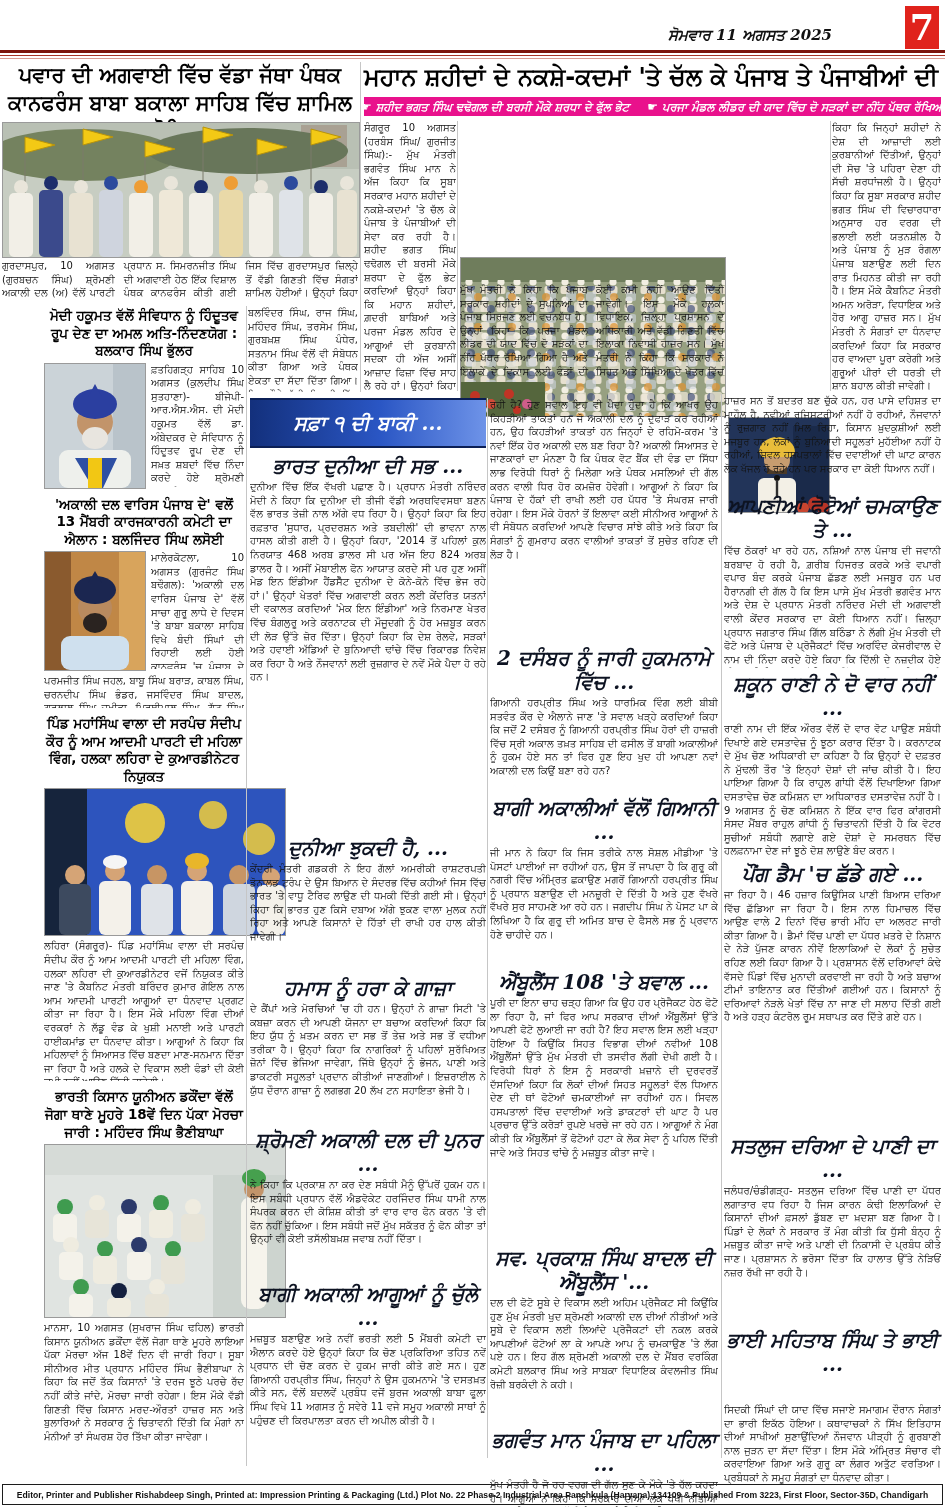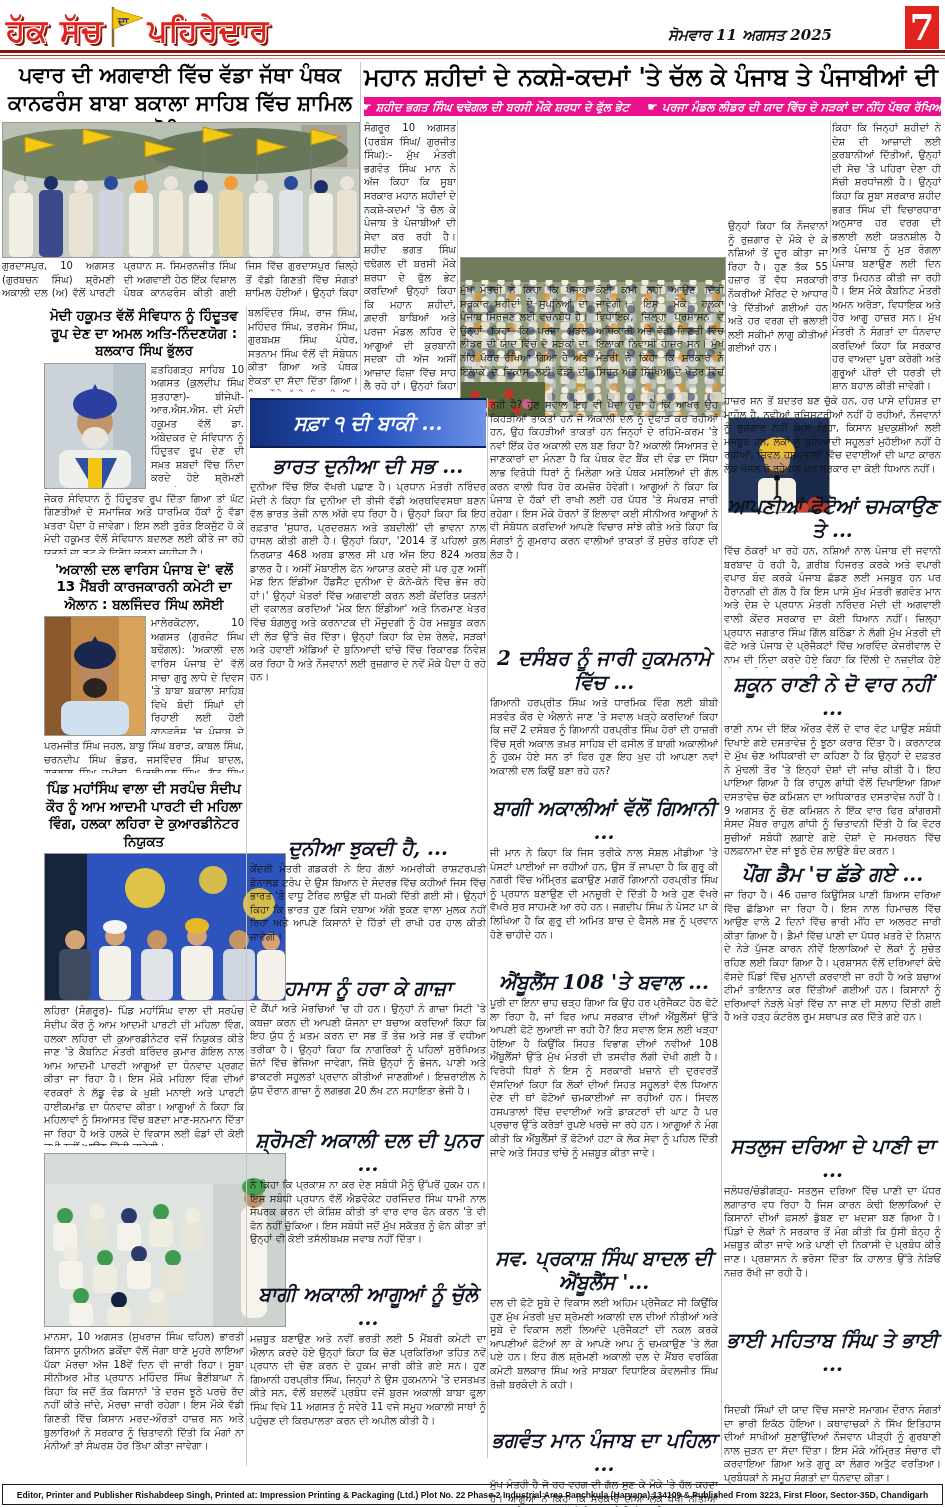--- a/index.html
+++ b/index.html
@@ -41,31 +41,20 @@
   .story{margin-bottom:7px;padding-left:42px;}
   .footer{border:1.5px solid #1c1c1c;display:flex;align-items:center;justify-content:center;
           font-family:"Liberation Sans",sans-serif;font-weight:bold;font-size:8.6px;color:#111;
           white-space:nowrap;overflow:hidden;}
 </style>
 </head>
 <body>
 
 <div class="page">
 
-  <div class="abs logo" style="left:6px;top:8px;height:44px;">
-    <span>ਹੱਕ ਸੱਚ</span>
-    <span style="text-shadow:none;">
-      <svg width="36" height="44" viewBox="0 0 36 44">
-        <line x1="5" y1="2" x2="5" y2="42" stroke="#8a6d1d" stroke-width="2.5"></line>
-        <polygon points="5,4 35,13 5,24" fill="#f5c514" stroke="#c79f10" stroke-width="1"></polygon>
-        <text x="10" y="20" font-size="11" font-weight="bold" fill="#1b2a8a">ਦਾ</text>
-      </svg>
-    </span>
-    <span>ਪਹਿਰੇਦਾਰ</span>
-  </div>
   <div class="abs dateline" style="left:620px;top:26px;width:260px;">ਸੋਮਵਾਰ 11 ਅਗਸਤ 2025</div>
   <div class="abs pagebox" style="left:903px;top:4px;width:38px;height:47px;">7</div>
 
   <div class="rule" style="top:50px;height:3px;background:#7c150d;"></div>
   <div class="rule" style="top:55px;height:1px;background:#a83327;"></div>
   <div class="rule" style="top:58px;height:1px;background:#d99a90;"></div>
 
   <div class="abs hl-left" style="left:2px;top:62px;width:356px;">ਪਵਾਰ ਦੀ ਅਗਵਾਈ ਵਿੱਚ ਵੱਡਾ ਜੱਥਾ ਪੰਥਕ ਕਾਨਫਰੰਸ ਬਾਬਾ ਬਕਾਲਾ ਸਾਹਿਬ ਵਿੱਚ ਸ਼ਾਮਿਲ ਹੋਇਆ</div>
 
   <div class="abs photo" style="left:2px;top:122px;width:356px;height:134px;">
@@ -132,21 +121,20 @@
             <polygon points="30,94 48,124 58,124 72,94" fill="#2e4fa3"></polygon>
             <rect x="43" y="94" width="14" height="30" fill="#f2c714"></rect>
             <circle cx="50" cy="58" r="18" fill="#c2946a"></circle>
             <ellipse cx="50" cy="40" rx="22" ry="15" fill="#2b3fa0"></ellipse>
             <polygon points="50,20 57,33 43,33" fill="#2b3fa0"></polygon>
             <ellipse cx="50" cy="74" rx="13" ry="11" fill="#e8e5df"></ellipse>
           </svg>
         </div>
         <div class="jtext" style="height:124px;">ਫ਼ਤਹਿਗੜ੍ਹ ਸਾਹਿਬ 10 ਅਗਸਤ (ਕੁਲਦੀਪ ਸਿੰਘ ਸੁਤਹਾਣਾ)- ਬੀਜੇਪੀ-ਆਰ.ਐਸ.ਐਸ. ਦੀ ਮੋਦੀ ਹਕੂਮਤ ਵੱਲੋਂ ਡਾ. ਅੰਬੇਦਕਰ ਦੇ ਸੰਵਿਧਾਨ ਨੂੰ ਹਿੰਦੂਤਵ ਰੂਪ ਦੇਣ ਦੀ ਸਖ਼ਤ ਸ਼ਬਦਾਂ ਵਿੱਚ ਨਿੰਦਾ ਕਰਦੇ ਹੋਏ ਸ਼੍ਰੋਮਣੀ ਅਕਾਲੀ ਦਲ (ਅੰਮ੍ਰਿਤਸਰ) ਦੀ ਕੌਮੀ ਐਗਜ਼ੈਕਟਿਵ ਮੈਂਬਰ ਜਥੇਦਾਰ ਬਲਕਾਰ ਸਿੰਘ ਭੁੱਲਰ ਨੇ ਕਿਹਾ ਕਿ ਇੰਡੀਆ ਇੱਕ ਬਹੁ-ਭਾਸ਼ਾਈ ਅਤੇ ਵੱਖ-ਵੱਖ ਧਰਮਾਂ ਨੂੰ ਮੰਨਣ ਵਾਲੇ ਲੋਕਾਂ ਦਾ ਮੁਲਕ ਹੈ।</div>
       </div>
-      <div class="jtext" style="height:62px;margin-top:3px;">ਜੇਕਰ ਸੰਵਿਧਾਨ ਨੂੰ ਹਿੰਦੂਤਵ ਰੂਪ ਦਿੱਤਾ ਗਿਆ ਤਾਂ ਘੱਟ ਗਿਣਤੀਆਂ ਦੇ ਸਮਾਜਿਕ ਅਤੇ ਧਾਰਮਿਕ ਹੱਕਾਂ ਨੂੰ ਵੱਡਾ ਖ਼ਤਰਾ ਪੈਦਾ ਹੋ ਜਾਵੇਗਾ। ਇਸ ਲਈ ਤੁਰੰਤ ਇਕਜੁੱਟ ਹੋ ਕੇ ਮੋਦੀ ਹਕੂਮਤ ਵੱਲੋਂ ਸੰਵਿਧਾਨ ਬਦਲਣ ਲਈ ਕੀਤੇ ਜਾ ਰਹੇ ਯਤਨਾਂ ਦਾ ਡਟ ਕੇ ਵਿਰੋਧ ਕਰਨਾ ਚਾਹੀਦਾ ਹੈ।</div>
     </div>
 
     <div class="story">
       <div class="subhead">'ਅਕਾਲੀ ਦਲ ਵਾਰਿਸ ਪੰਜਾਬ ਦੇ' ਵਲੋਂ 13 ਮੈਂਬਰੀ ਕਾਰਜਕਾਰਨੀ ਕਮੇਟੀ ਦਾ ਐਲਾਨ : ਬਲਜਿੰਦਰ ਸਿੰਘ ਲਸੋਈ</div>
       <div class="srow">
         <div class="photo" style="width:100px;height:118px;flex:none;">
           <svg viewBox="0 0 100 118" preserveAspectRatio="none">
             <rect width="100" height="118" fill="#c08746"></rect>
             <rect x="0" width="26" height="118" fill="#8a5a2e"></rect>
             <rect x="74" width="26" height="118" fill="#d8a45c"></rect>
@@ -186,20 +174,21 @@
               <rect x="178" y="95" width="32" height="51" rx="6" fill="#cfd6df"></rect>
             <circle cx="226" cy="88" r="9" fill="#d5a476"></circle>
               <rect x="212" y="96" width="28" height="50" rx="6" fill="#f4f1ea"></rect>
           </g>
         </svg>
       </div>
       <div class="jtext" style="height:142px;margin-top:3px;">ਲਹਿਰਾ (ਸੰਗਰੂਰ)- ਪਿੰਡ ਮਹਾਂਸਿੰਘ ਵਾਲਾ ਦੀ ਸਰਪੰਚ ਸੰਦੀਪ ਕੌਰ ਨੂੰ ਆਮ ਆਦਮੀ ਪਾਰਟੀ ਦੀ ਮਹਿਲਾ ਵਿੰਗ, ਹਲਕਾ ਲਹਿਰਾ ਦੀ ਕੁਆਰਡੀਨੇਟਰ ਵਜੋਂ ਨਿਯੁਕਤ ਕੀਤੇ ਜਾਣ 'ਤੇ ਕੈਬਨਿਟ ਮੰਤਰੀ ਬਰਿੰਦਰ ਕੁਮਾਰ ਗੋਇਲ ਨਾਲ ਆਮ ਆਦਮੀ ਪਾਰਟੀ ਆਗੂਆਂ ਦਾ ਧੰਨਵਾਦ ਪ੍ਰਗਟ ਕੀਤਾ ਜਾ ਰਿਹਾ ਹੈ। ਇਸ ਮੌਕੇ ਮਹਿਲਾ ਵਿੰਗ ਦੀਆਂ ਵਰਕਰਾਂ ਨੇ ਲੱਡੂ ਵੰਡ ਕੇ ਖੁਸ਼ੀ ਮਨਾਈ ਅਤੇ ਪਾਰਟੀ ਹਾਈਕਮਾਂਡ ਦਾ ਧੰਨਵਾਦ ਕੀਤਾ। ਆਗੂਆਂ ਨੇ ਕਿਹਾ ਕਿ ਮਹਿਲਾਵਾਂ ਨੂੰ ਸਿਆਸਤ ਵਿੱਚ ਬਣਦਾ ਮਾਣ-ਸਨਮਾਨ ਦਿੱਤਾ ਜਾ ਰਿਹਾ ਹੈ ਅਤੇ ਹਲਕੇ ਦੇ ਵਿਕਾਸ ਲਈ ਫੰਡਾਂ ਦੀ ਕੋਈ ਕਮੀ ਨਹੀਂ ਆਉਣ ਦਿੱਤੀ ਜਾਵੇਗੀ।</div>
     </div>
 
     <div class="story">
+      <div class="subhead">ਭਾਰਤੀ ਕਿਸਾਨ ਯੂਨੀਅਨ ਡਕੌਂਦਾ ਵੱਲੋਂ ਜੋਗਾ ਥਾਣੇ ਮੂਹਰੇ 18ਵੇਂ ਦਿਨ ਪੱਕਾ ਮੋਰਚਾ ਜਾਰੀ : ਮਹਿੰਦਰ ਸਿੰਘ ਭੈਣੀਬਾਘਾ</div>
       <div class="photo" style="width:240px;height:172px;">
         <svg viewBox="0 0 240 172" preserveAspectRatio="none">
           <rect width="240" height="172" fill="#e0e4e1"></rect>
           <rect x="168" width="72" height="172" fill="#cdd4cf"></rect>
           <rect width="240" height="30" fill="#d6dbd7"></rect>
           <g>
             <circle cx="20" cy="62" r="8" fill="#3f9b4f"></circle>
               <rect x="8" y="69" width="24" height="28" rx="5" fill="#f4f2ea"></rect>
             <circle cx="52" cy="58" r="8" fill="#efece0"></circle>
               <rect x="40" y="65" width="24" height="28" rx="5" fill="#e7e4d8"></rect>
@@ -288,21 +277,20 @@
       <path d="M30,34 a18,15 0 0 1 36,0 l-3,5 -30,0 z" fill="#e9bd3a"></path>
       <path d="M38,48 a11,9 0 0 0 20,0 l0,8 -20,0 z" fill="#4a3a28"></path>
       <rect x="29" y="60" width="38" height="34" rx="6" fill="#f3f0e6"></rect>
       <circle cx="48" cy="60" r="3" fill="#111"></circle>
         <rect x="46.8" y="62" width="2.4" height="18" fill="#2e2e2e"></rect>
       <circle cx="86" cy="86" r="7" fill="#b93527"></circle>
         <circle cx="74" cy="90" r="6" fill="#c9452f"></circle>
         <circle cx="94" cy="90" r="6" fill="#b93527"></circle>
     </svg>
   </div>
-  <div class="abs jtext" style="left:728px;top:219px;width:100px;height:172px;">ਉਨ੍ਹਾਂ ਕਿਹਾ ਕਿ ਨੌਜਵਾਨਾਂ ਨੂੰ ਰੁਜ਼ਗਾਰ ਦੇ ਮੌਕੇ ਦੇ ਕੇ ਨਸ਼ਿਆਂ ਤੋਂ ਦੂਰ ਕੀਤਾ ਜਾ ਰਿਹਾ ਹੈ। ਹੁਣ ਤੱਕ 55 ਹਜ਼ਾਰ ਤੋਂ ਵੱਧ ਸਰਕਾਰੀ ਨੌਕਰੀਆਂ ਮੈਰਿਟ ਦੇ ਆਧਾਰ 'ਤੇ ਦਿੱਤੀਆਂ ਗਈਆਂ ਹਨ ਅਤੇ ਹਰ ਵਰਗ ਦੀ ਭਲਾਈ ਲਈ ਸਕੀਮਾਂ ਲਾਗੂ ਕੀਤੀਆਂ ਗਈਆਂ ਹਨ।</div>
 
   <div class="abs jtext" style="left:832px;top:121px;width:109px;height:270px;">ਕਿਹਾ ਕਿ ਜਿਨ੍ਹਾਂ ਸ਼ਹੀਦਾਂ ਨੇ ਦੇਸ਼ ਦੀ ਆਜ਼ਾਦੀ ਲਈ ਕੁਰਬਾਨੀਆਂ ਦਿੱਤੀਆਂ, ਉਨ੍ਹਾਂ ਦੀ ਸੋਚ 'ਤੇ ਪਹਿਰਾ ਦੇਣਾ ਹੀ ਸੱਚੀ ਸ਼ਰਧਾਂਜਲੀ ਹੈ। ਉਨ੍ਹਾਂ ਕਿਹਾ ਕਿ ਸੂਬਾ ਸਰਕਾਰ ਸ਼ਹੀਦ ਭਗਤ ਸਿੰਘ ਦੀ ਵਿਚਾਰਧਾਰਾ ਅਨੁਸਾਰ ਹਰ ਵਰਗ ਦੀ ਭਲਾਈ ਲਈ ਯਤਨਸ਼ੀਲ ਹੈ ਅਤੇ ਪੰਜਾਬ ਨੂੰ ਮੁੜ ਰੰਗਲਾ ਪੰਜਾਬ ਬਣਾਉਣ ਲਈ ਦਿਨ ਰਾਤ ਮਿਹਨਤ ਕੀਤੀ ਜਾ ਰਹੀ ਹੈ। ਇਸ ਮੌਕੇ ਕੈਬਨਿਟ ਮੰਤਰੀ ਅਮਨ ਅਰੋੜਾ, ਵਿਧਾਇਕ ਅਤੇ ਹੋਰ ਆਗੂ ਹਾਜ਼ਰ ਸਨ। ਮੁੱਖ ਮੰਤਰੀ ਨੇ ਸੰਗਤਾਂ ਦਾ ਧੰਨਵਾਦ ਕਰਦਿਆਂ ਕਿਹਾ ਕਿ ਸਰਕਾਰ ਹਰ ਵਾਅਦਾ ਪੂਰਾ ਕਰੇਗੀ ਅਤੇ ਗੁਰੂਆਂ ਪੀਰਾਂ ਦੀ ਧਰਤੀ ਦੀ ਸ਼ਾਨ ਬਹਾਲ ਕੀਤੀ ਜਾਵੇਗੀ।</div>
 
   <div class="abs banner" style="left:250px;top:398px;width:236px;height:46px;text-align:right;">ਸਫ਼ਾ ੧ ਦੀ ਬਾਕੀ ...</div>
 
   <div class="abs" style="left:250px;top:450px;width:236px;">
     <div class="sech">ਭਾਰਤ ਦੁਨੀਆ ਦੀ ਸਭ ...</div>
     <div class="jtext" style="height:352px;">ਦੁਨੀਆ ਵਿੱਚ ਇੱਕ ਵੱਖਰੀ ਪਛਾਣ ਹੈ। ਪ੍ਰਧਾਨ ਮੰਤਰੀ ਨਰਿੰਦਰ ਮੋਦੀ ਨੇ ਕਿਹਾ ਕਿ ਦੁਨੀਆ ਦੀ ਤੀਜੀ ਵੱਡੀ ਅਰਥਵਿਵਸਥਾ ਬਣਨ ਵੱਲ ਭਾਰਤ ਤੇਜ਼ੀ ਨਾਲ ਅੱਗੇ ਵਧ ਰਿਹਾ ਹੈ। ਉਨ੍ਹਾਂ ਕਿਹਾ ਕਿ ਇਹ ਰਫ਼ਤਾਰ 'ਸੁਧਾਰ, ਪ੍ਰਦਰਸ਼ਨ ਅਤੇ ਤਬਦੀਲੀ' ਦੀ ਭਾਵਨਾ ਨਾਲ ਹਾਸਲ ਕੀਤੀ ਗਈ ਹੈ। ਉਨ੍ਹਾਂ ਕਿਹਾ, '2014 ਤੋਂ ਪਹਿਲਾਂ ਕੁਲ ਨਿਰਯਾਤ 468 ਅਰਬ ਡਾਲਰ ਸੀ ਪਰ ਅੱਜ ਇਹ 824 ਅਰਬ ਡਾਲਰ ਹੈ। ਅਸੀਂ ਮੋਬਾਈਲ ਫੋਨ ਆਯਾਤ ਕਰਦੇ ਸੀ ਪਰ ਹੁਣ ਅਸੀਂ ਮੇਡ ਇਨ ਇੰਡੀਆ ਹੈਂਡਸੈੱਟ ਦੁਨੀਆ ਦੇ ਕੋਨੇ-ਕੋਨੇ ਵਿੱਚ ਭੇਜ ਰਹੇ ਹਾਂ।' ਉਨ੍ਹਾਂ ਖੇਤਰਾਂ ਵਿੱਚ ਅਗਵਾਈ ਕਰਨ ਲਈ ਕੇਂਦਰਿਤ ਯਤਨਾਂ ਦੀ ਵਕਾਲਤ ਕਰਦਿਆਂ 'ਮੇਕ ਇਨ ਇੰਡੀਆ' ਅਤੇ ਨਿਰਮਾਣ ਖੇਤਰ ਵਿੱਚ ਬੰਗਲੁਰੂ ਅਤੇ ਕਰਨਾਟਕ ਦੀ ਮੌਜੂਦਗੀ ਨੂੰ ਹੋਰ ਮਜ਼ਬੂਤ ਕਰਨ ਦੀ ਲੋੜ ਉੱਤੇ ਜ਼ੋਰ ਦਿੱਤਾ। ਉਨ੍ਹਾਂ ਕਿਹਾ ਕਿ ਦੇਸ਼ ਰੇਲਵੇ, ਸੜਕਾਂ ਅਤੇ ਹਵਾਈ ਅੱਡਿਆਂ ਦੇ ਬੁਨਿਆਦੀ ਢਾਂਚੇ ਵਿੱਚ ਰਿਕਾਰਡ ਨਿਵੇਸ਼ ਕਰ ਰਿਹਾ ਹੈ ਅਤੇ ਨੌਜਵਾਨਾਂ ਲਈ ਰੁਜ਼ਗਾਰ ਦੇ ਨਵੇਂ ਮੌਕੇ ਪੈਦਾ ਹੋ ਰਹੇ ਹਨ।</div>
     <div class="sech">ਦੁਨੀਆ ਝੁਕਦੀ ਹੈ, ...</div>
     <div class="jtext" style="height:110px;">ਕੇਂਦਰੀ ਮੰਤਰੀ ਗਡਕਰੀ ਨੇ ਇਹ ਗੱਲਾਂ ਅਮਰੀਕੀ ਰਾਸ਼ਟਰਪਤੀ ਡੋਨਾਲਡ ਟਰੰਪ ਦੇ ਉਸ ਬਿਆਨ ਦੇ ਸੰਦਰਭ ਵਿੱਚ ਕਹੀਆਂ ਜਿਸ ਵਿੱਚ ਭਾਰਤ 'ਤੇ ਵਾਧੂ ਟੈਰਿਫ ਲਾਉਣ ਦੀ ਧਮਕੀ ਦਿੱਤੀ ਗਈ ਸੀ। ਉਨ੍ਹਾਂ ਕਿਹਾ ਕਿ ਭਾਰਤ ਹੁਣ ਕਿਸੇ ਦਬਾਅ ਅੱਗੇ ਝੁਕਣ ਵਾਲਾ ਮੁਲਕ ਨਹੀਂ ਰਿਹਾ ਅਤੇ ਆਪਣੇ ਕਿਸਾਨਾਂ ਦੇ ਹਿੱਤਾਂ ਦੀ ਰਾਖੀ ਹਰ ਹਾਲ ਕੀਤੀ ਜਾਵੇਗੀ।</div>

